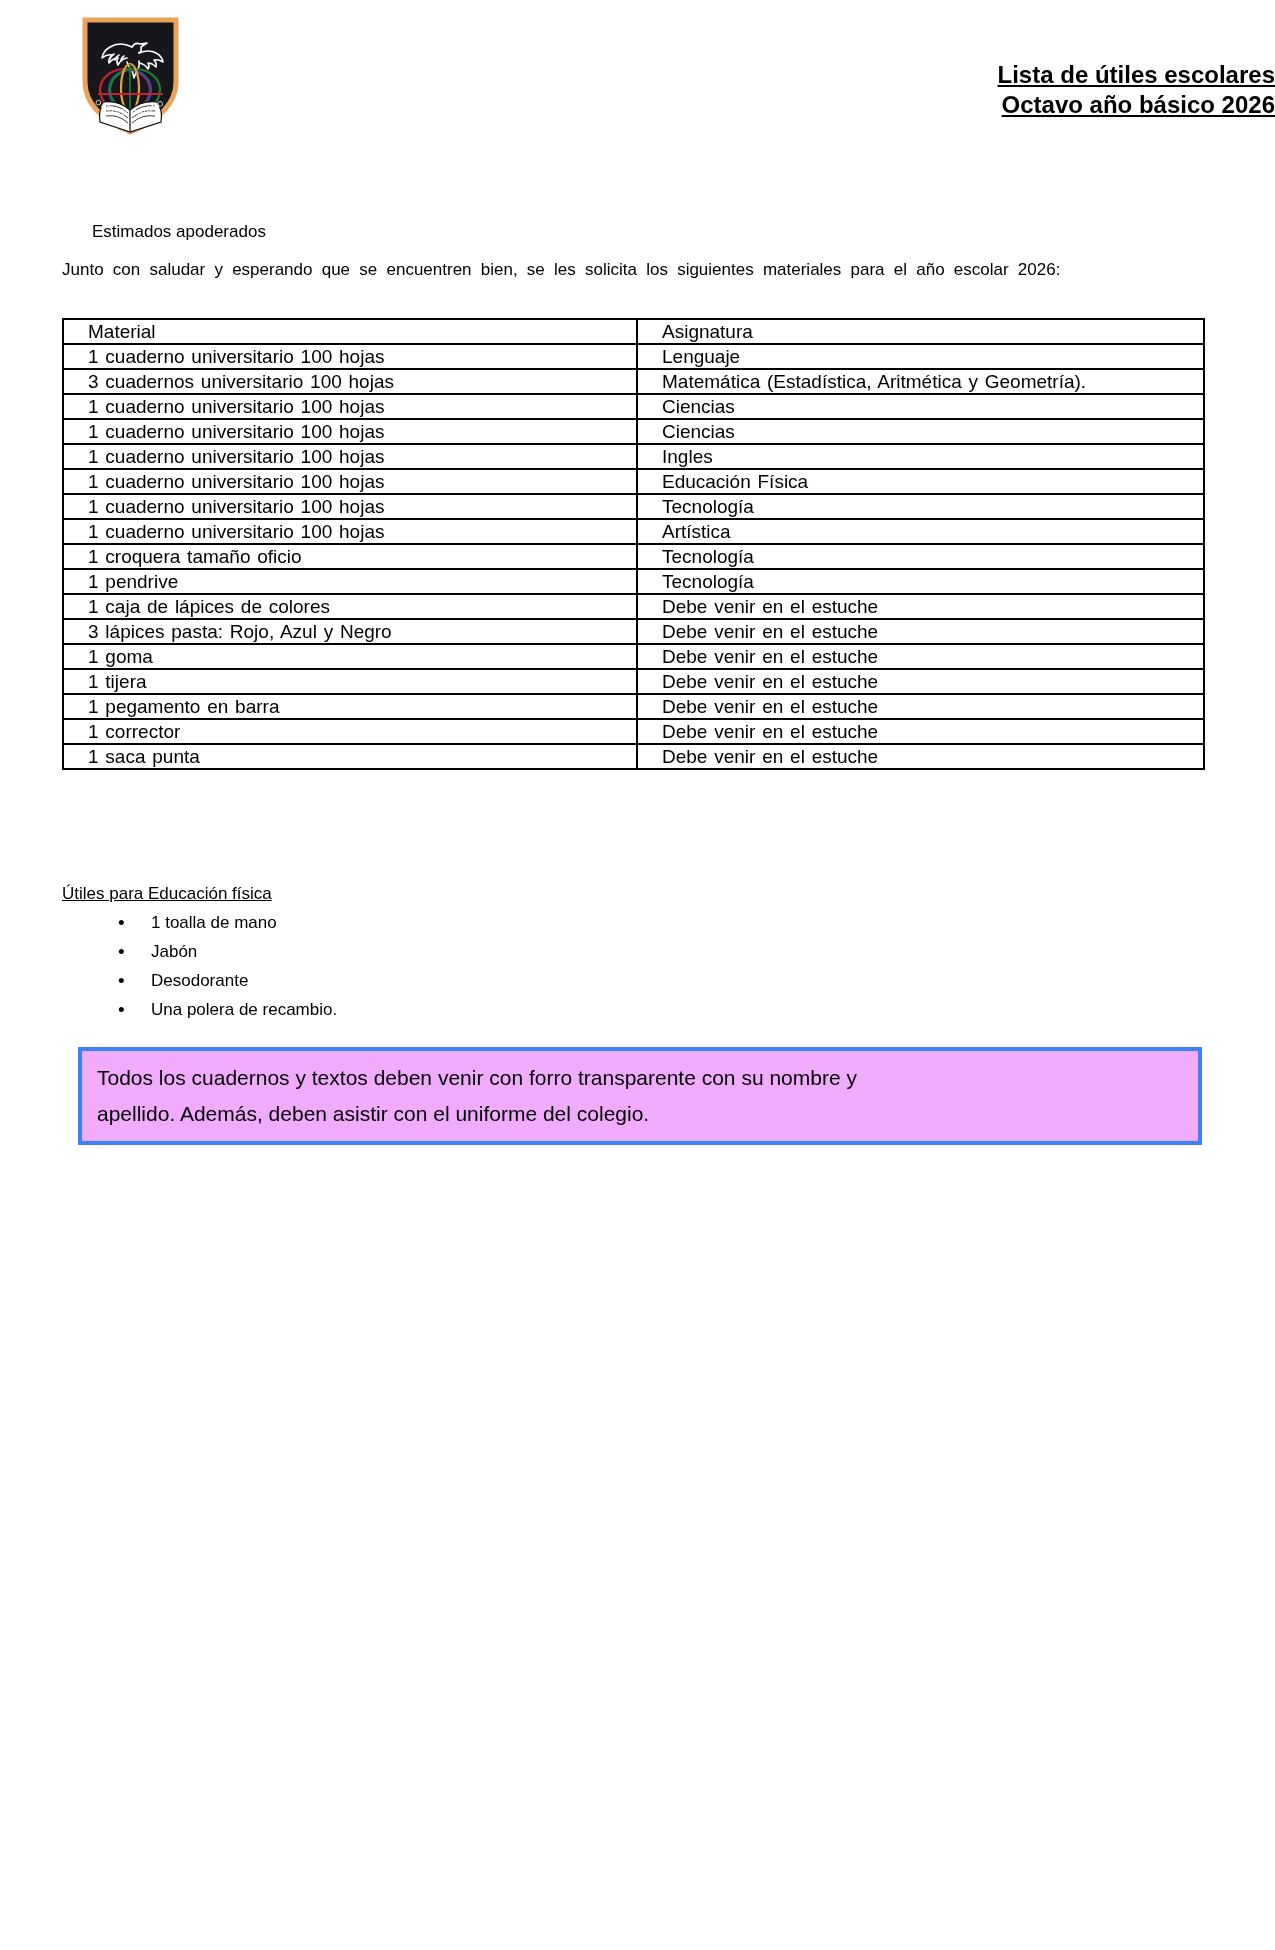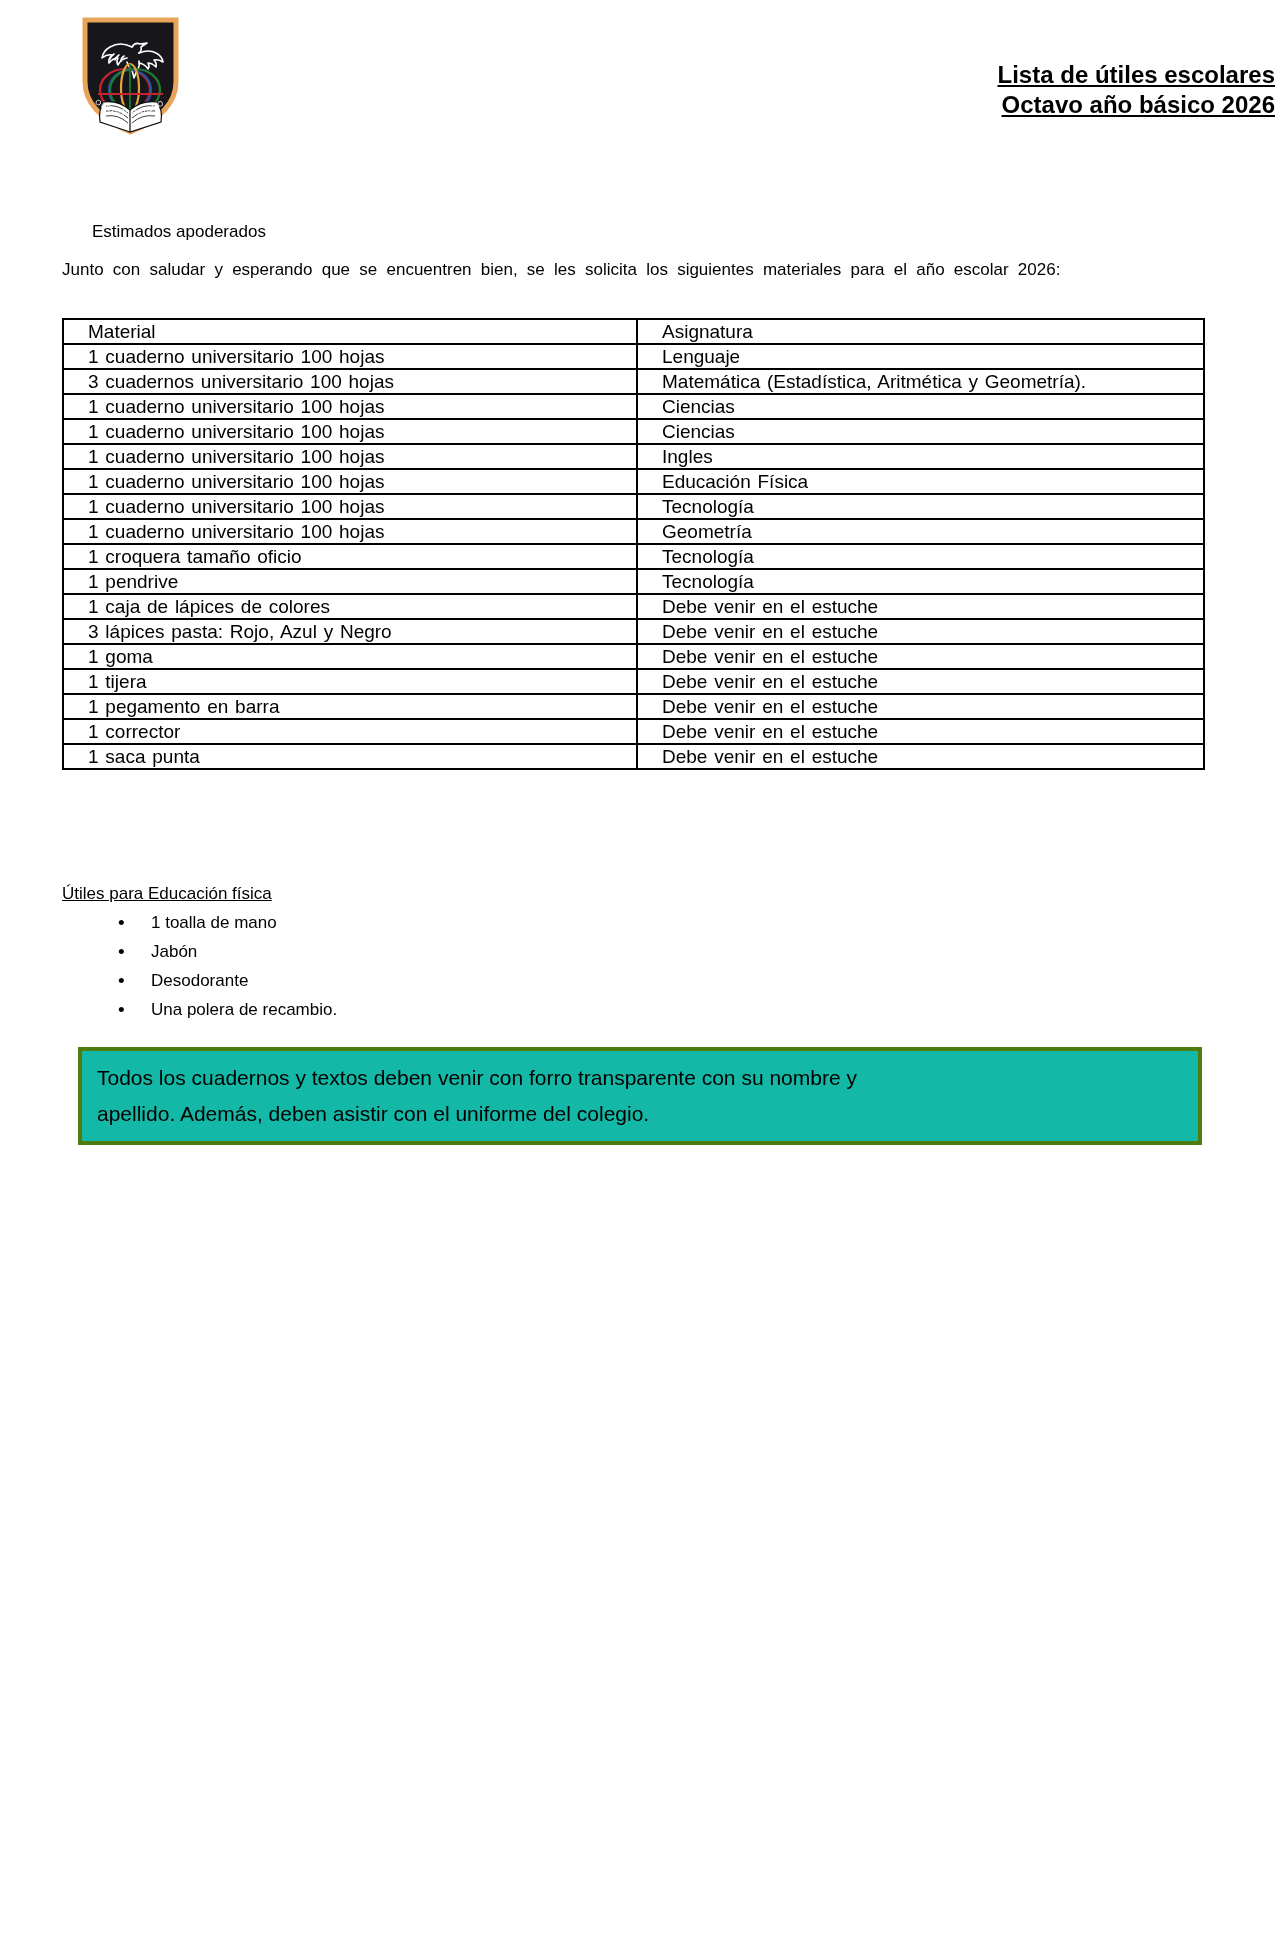--- a/index.html
+++ b/index.html
@@ -93,25 +93,25 @@
     position: absolute;
     left: 0;
     top: 0;
     font-size: 19px;
   }
   .note-box {
     position: absolute;
     left: 78px;
     top: 1047px;
     width: 1124px;
-    border: 4px solid #4d7c0f;
+    border: 4px solid #3b82f6;
     padding: 9px 15px;
     font-size: 21px;
     line-height: 36px;
-    background: #14b8a6;
+    background: #f0abfc;
   }
 </style>
 </head>
 <body>
 
 <div class="page">
 
   <svg class="logo" width="105" height="120" viewBox="0 0 105 120">
     <path d="M7 4 H98 V66 C98 90 76 106 52.5 116 C29 106 7 90 7 66 Z" stroke-width="5" fill="#17171B" stroke="#E8A55A"></path>
 
@@ -185,21 +185,21 @@
     <tr>
           <td>1 cuaderno universitario 100 hojas</td>
           <td>Educación Física</td>
         </tr>
     <tr>
           <td>1 cuaderno universitario 100 hojas</td>
           <td>Tecnología</td>
         </tr>
     <tr>
           <td>1 cuaderno universitario 100 hojas</td>
-          <td>Geometría</td>
+          <td>Artística</td>
         </tr>
     <tr>
           <td>1 croquera tamaño oficio</td>
           <td>Tecnología</td>
         </tr>
     <tr>
           <td>1 pendrive</td>
           <td>Tecnología</td>
         </tr>
     <tr>

